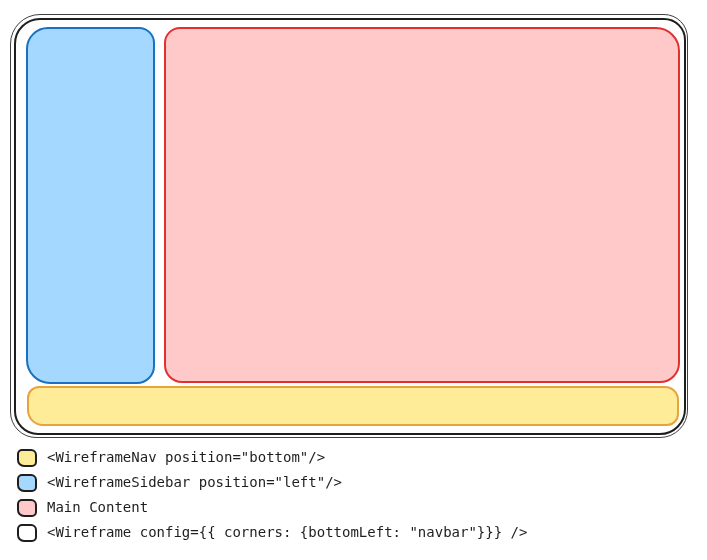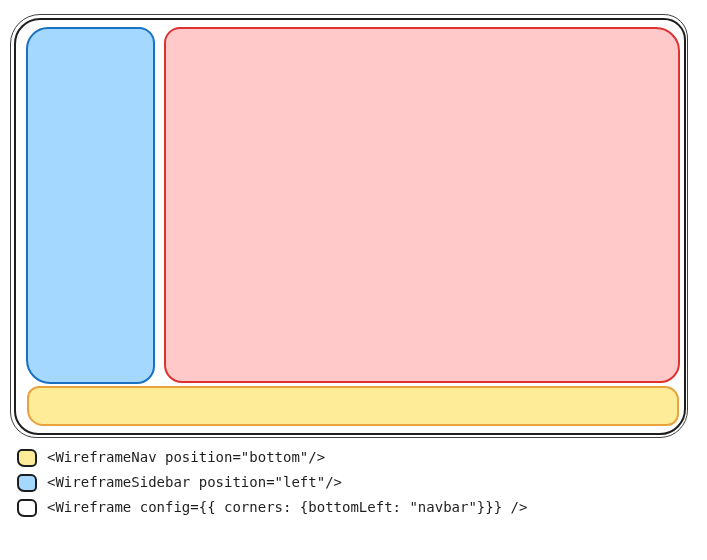--- a/index.html
+++ b/index.html
@@ -111,20 +111,24 @@
     <div class="legend-row">
       <span class="swatch" style="background: rgb(255, 236, 153); border-color: rgb(30, 30, 30);"></span>
       <span class="legend-label">&lt;WireframeNav position="bottom"/&gt;</span>
     </div>
 
     <div class="legend-row">
       <span class="swatch" style="background: rgb(165, 216, 255); border-color: rgb(30, 30, 30);"></span>
       <span class="legend-label">&lt;WireframeSidebar position="left"/&gt;</span>
     </div>
 
+    <div class="legend-row">
+      <span class="swatch" style="background: rgb(255, 201, 201); border-color: rgb(30, 30, 30);"></span>
+      <span class="legend-label">Main Content</span>
+    </div>
 
     <div class="legend-row">
       <span class="swatch" style="background: rgb(255, 255, 255); border-color: rgb(30, 30, 30);"></span>
       <span class="legend-label">&lt;Wireframe config={{ corners: {bottomLeft: "navbar"}}} /&gt;</span>
     </div>
   </div>
 
 </div>
 
 </body></html>

